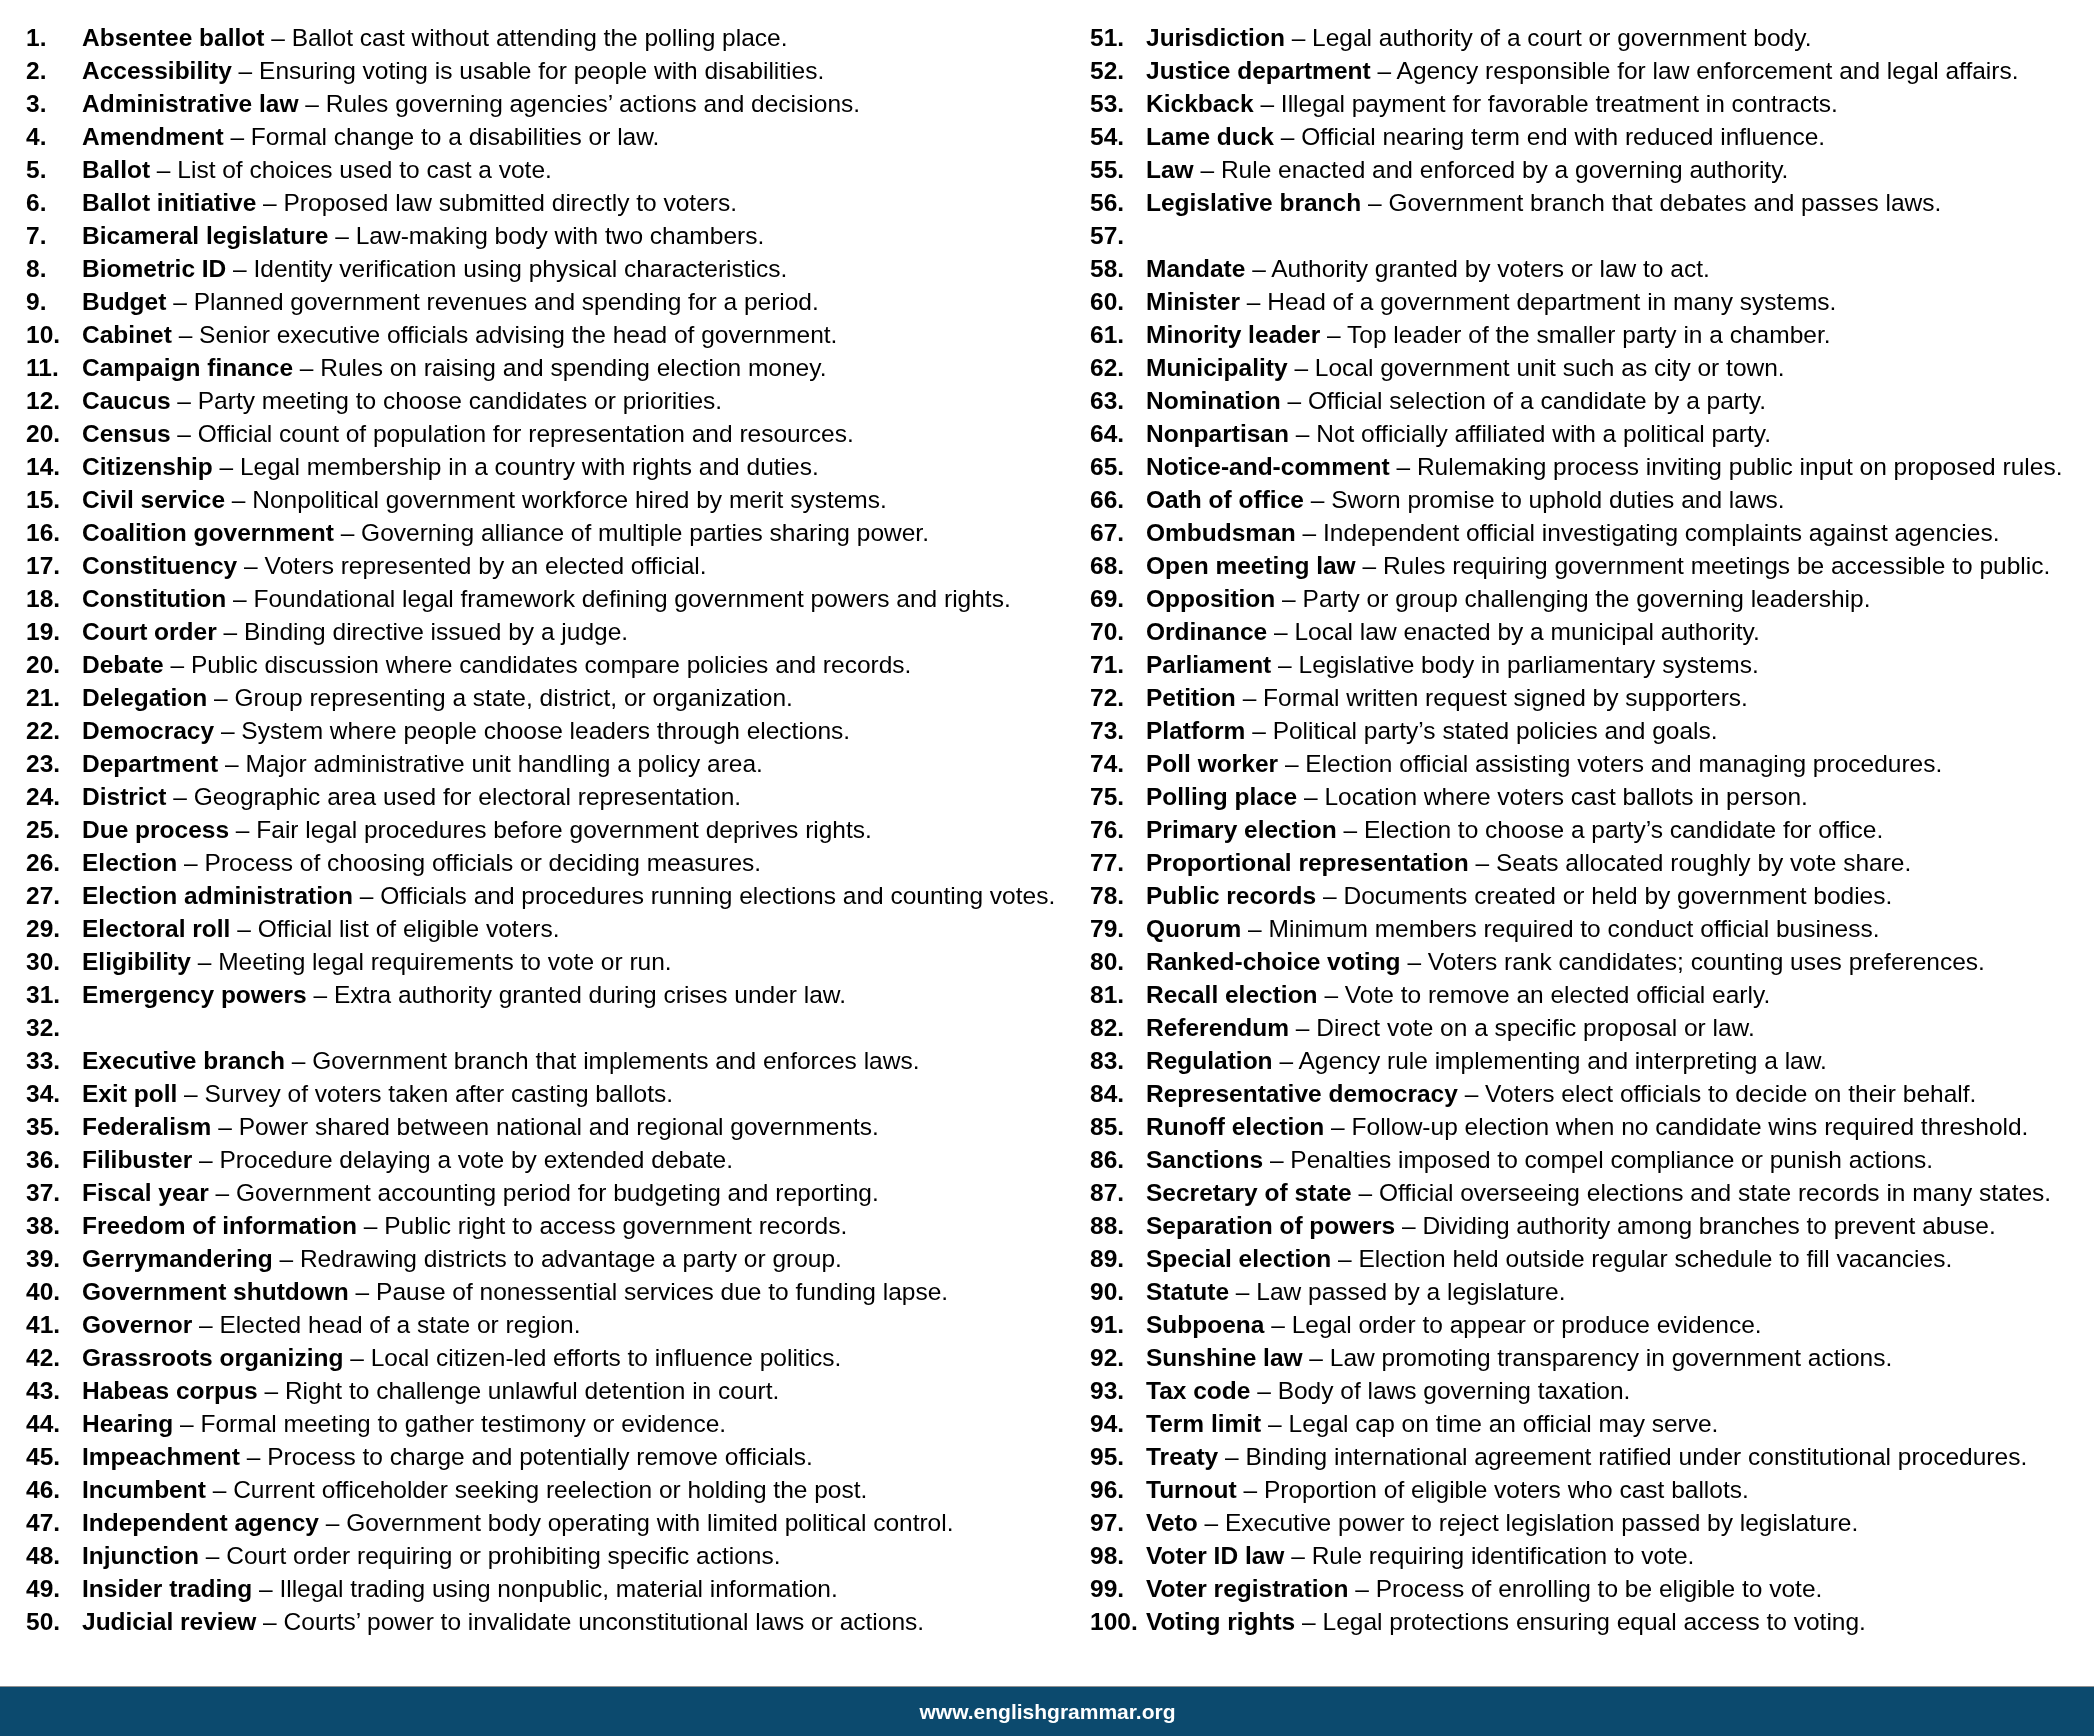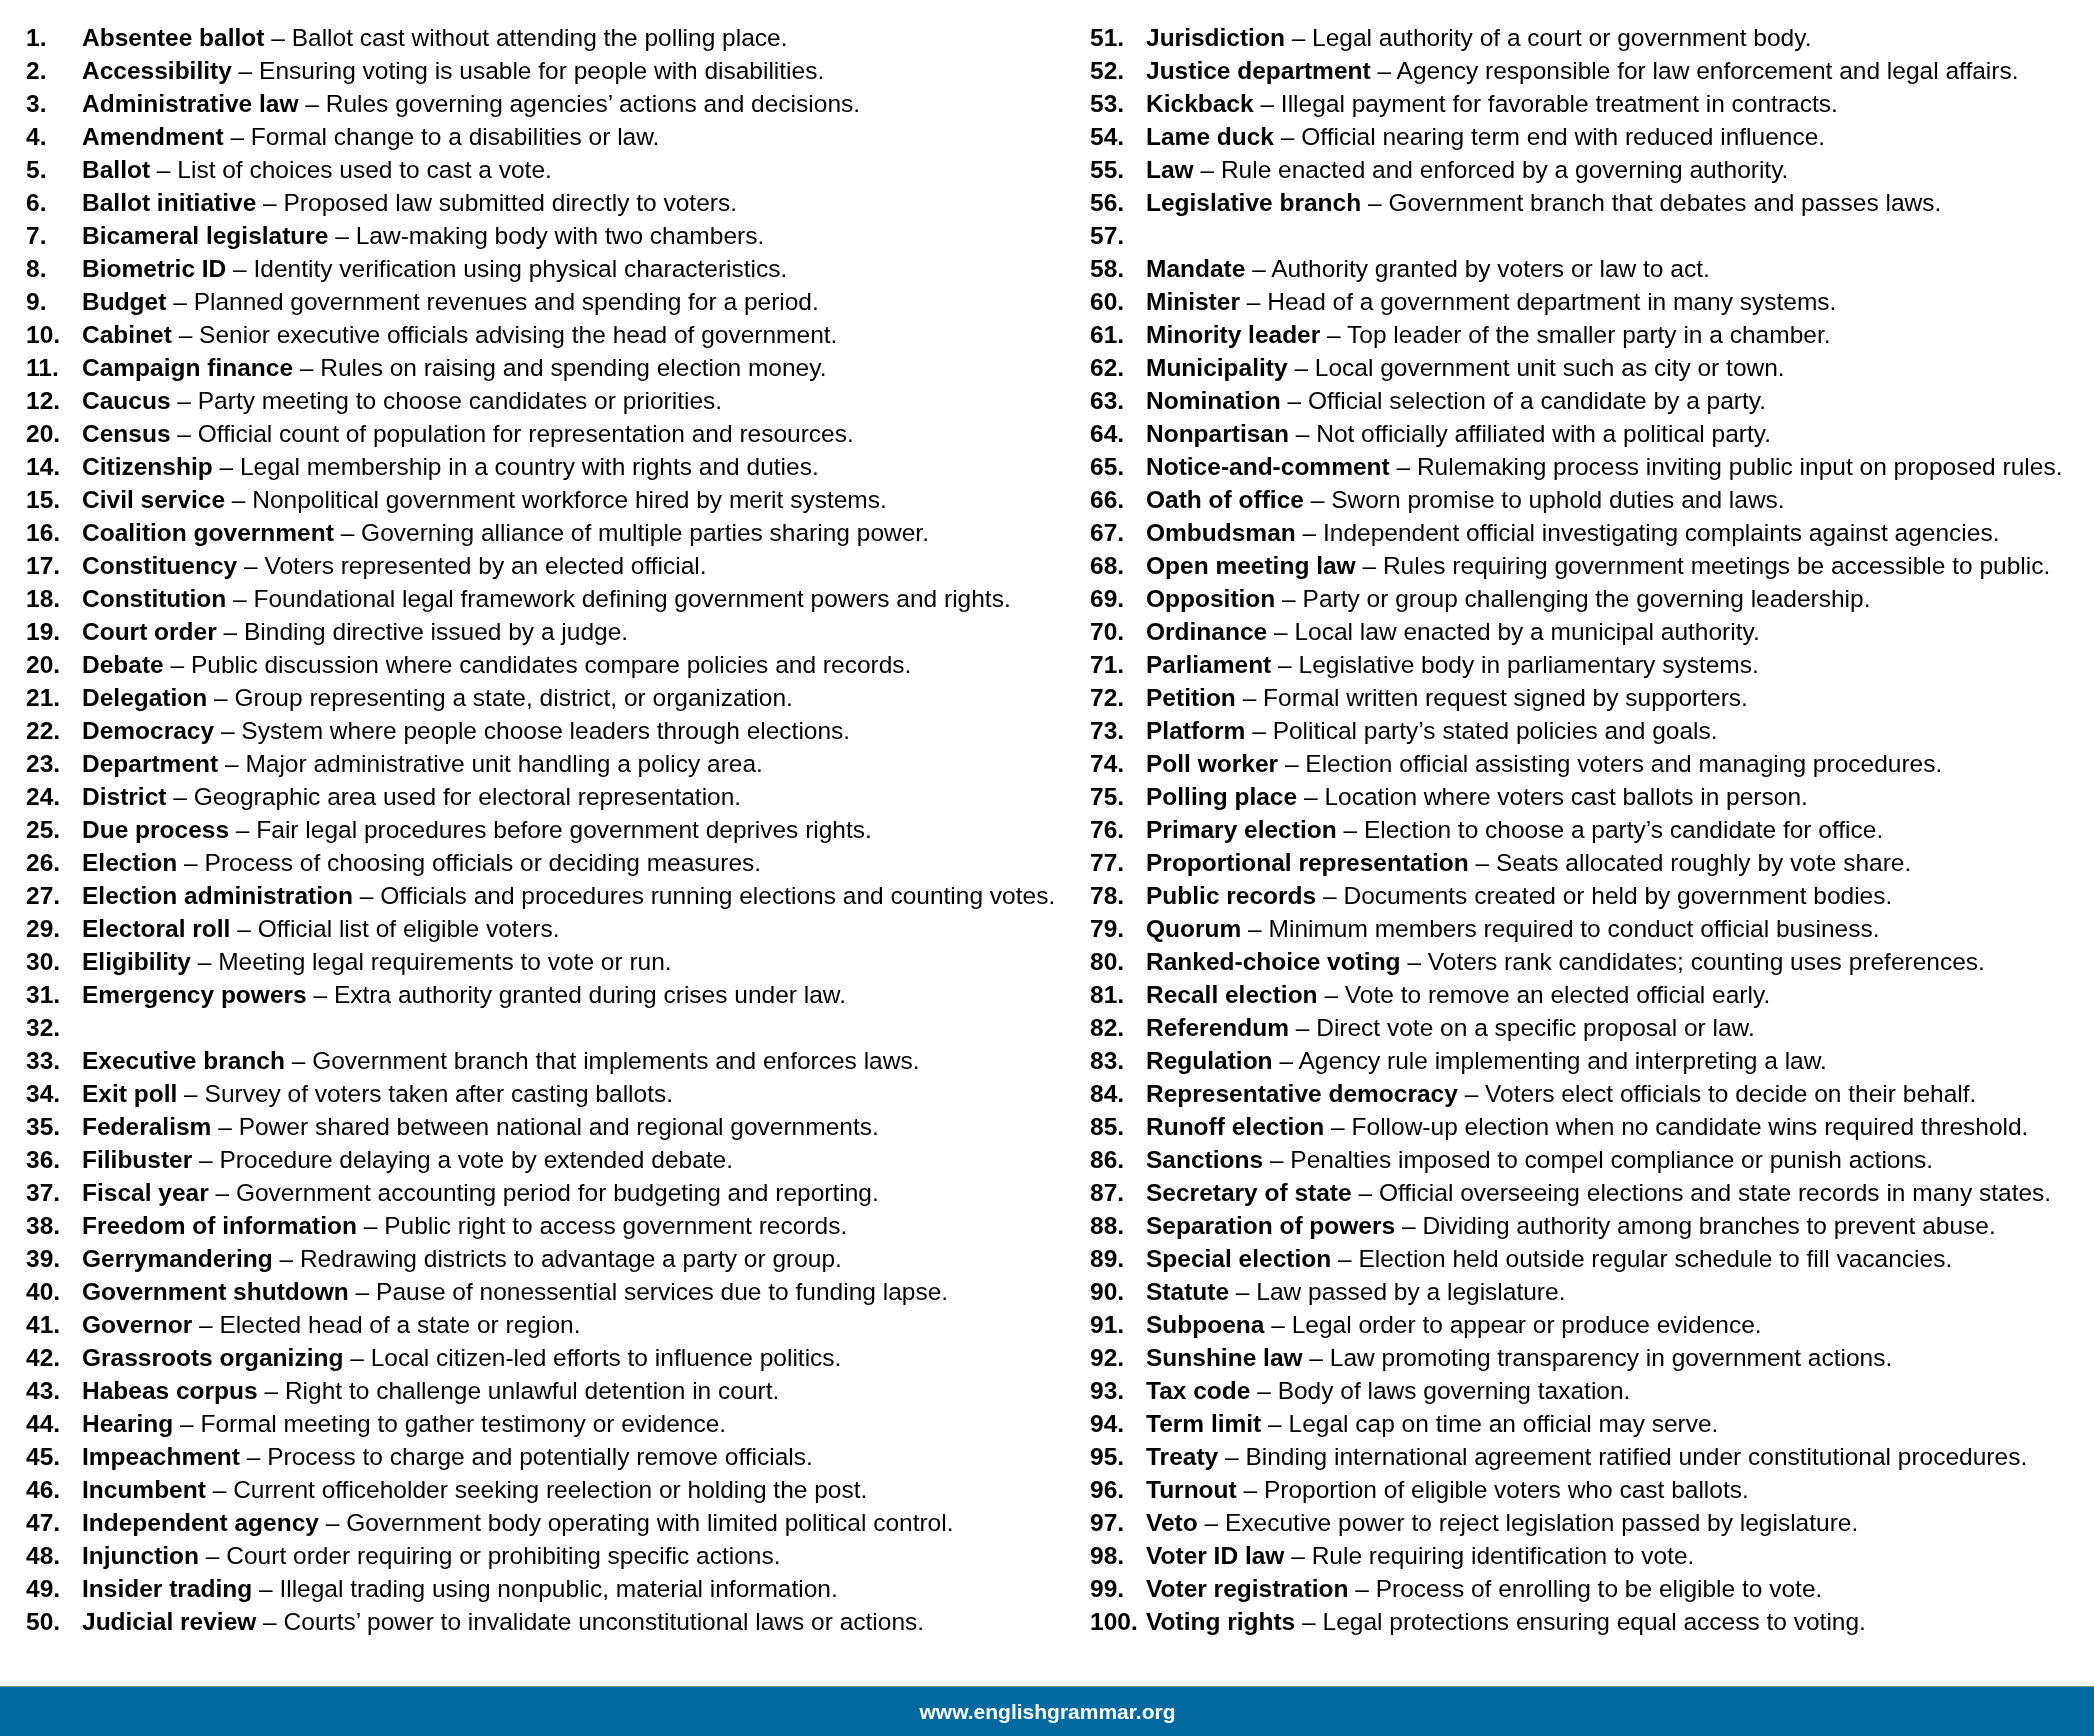--- a/index.html
+++ b/index.html
@@ -153,16 +153,16 @@
       <div class="row"><span class="num">94.</span><span class="txt"><b class="term">Term limit</b> – <span>Legal cap on time an official may serve.</span></span></div>
       <div class="row"><span class="num">95.</span><span class="txt"><b class="term">Treaty</b> – <span>Binding international agreement ratified under constitutional procedures.</span></span></div>
       <div class="row"><span class="num">96.</span><span class="txt"><b class="term">Turnout</b> – <span>Proportion of eligible voters who cast ballots.</span></span></div>
       <div class="row"><span class="num">97.</span><span class="txt"><b class="term">Veto</b> – <span>Executive power to reject legislation passed by legislature.</span></span></div>
       <div class="row"><span class="num">98.</span><span class="txt"><b class="term">Voter ID law</b> – <span>Rule requiring identification to vote.</span></span></div>
       <div class="row"><span class="num">99.</span><span class="txt"><b class="term">Voter registration</b> – <span>Process of enrolling to be eligible to vote.</span></span></div>
       <div class="row"><span class="num">100.</span><span class="txt"><b class="term">Voting rights</b> – <span>Legal protections ensuring equal access to voting.</span></span></div>
     </div>
 </div>
 
-<div class="footer" style="background: #0369a1; border-top-color: rgb(145, 145, 145);">
+<div class="footer" style="background: #0c4a6e; border-top-color: rgb(145, 145, 145);">
   <span class="footer-url" style="color: rgb(255, 255, 255);">www.englishgrammar.org</span>
 </div>
 
 
 </body></html>

